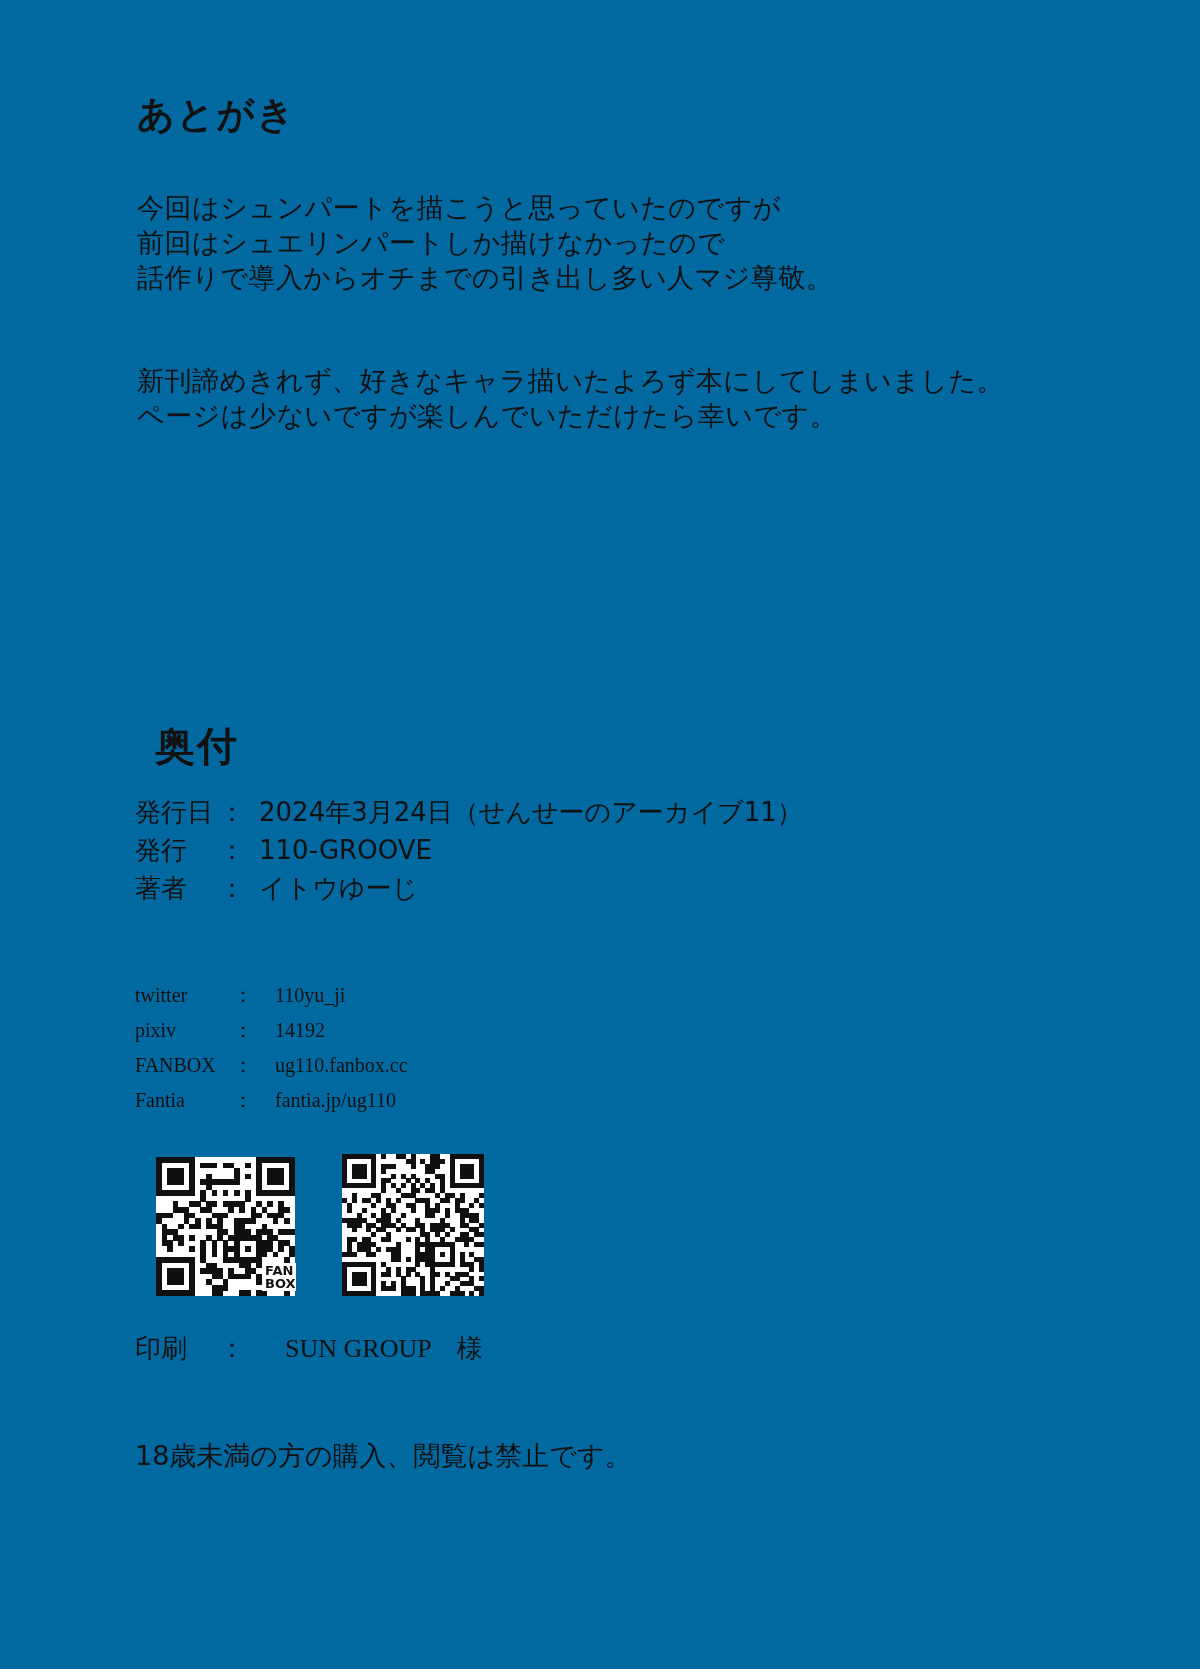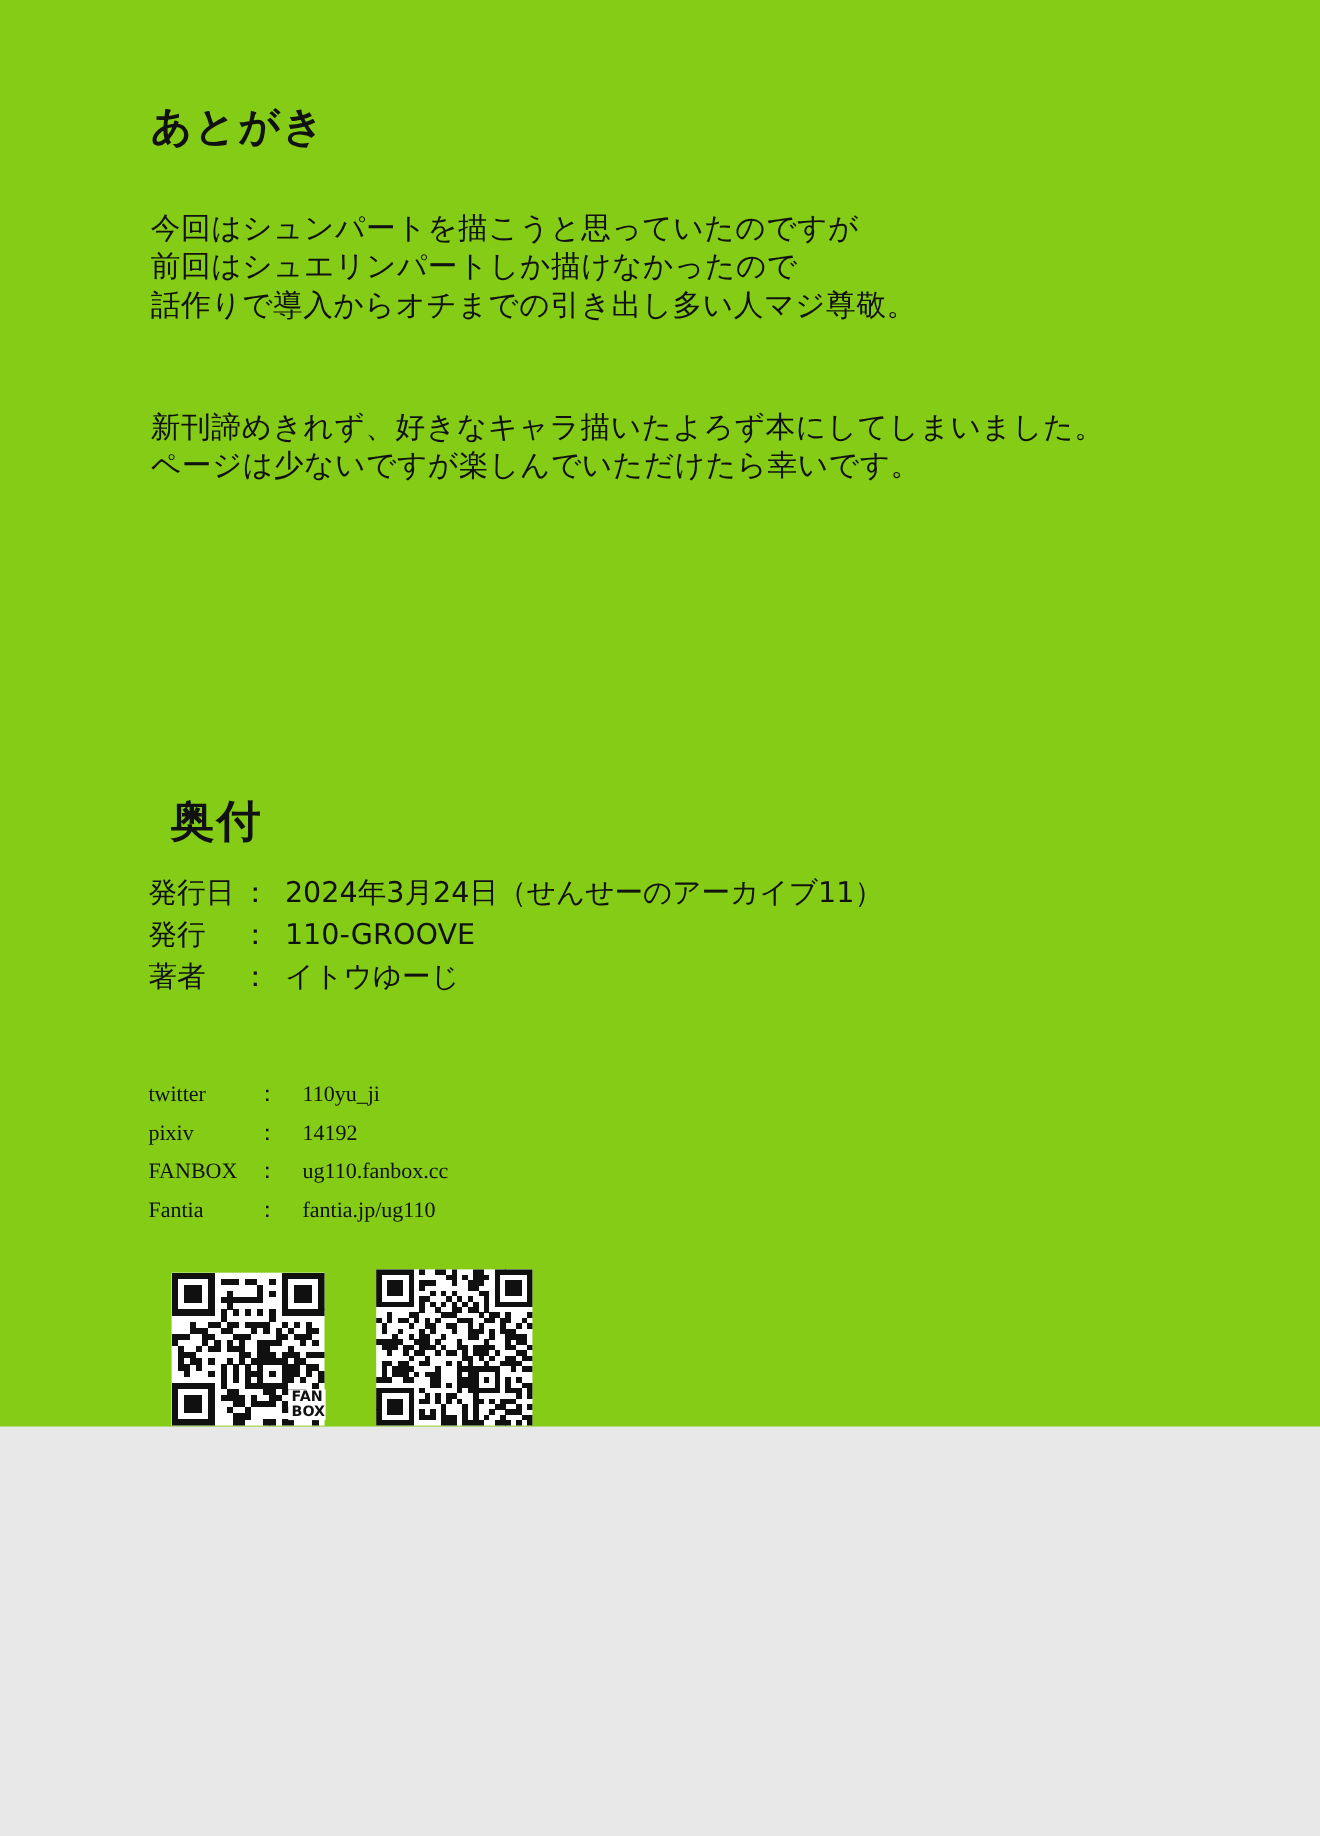--- a/index.html
+++ b/index.html
@@ -1,21 +1,21 @@
 <!DOCTYPE html>
 <html><head>
 <meta charset="utf-8">
 <style>
   html, body { margin: 0; padding: 0; background: #e8e8e8; }
   .page {
     position: relative;
     width: 1200px;
-    height: 1297px;
+    height: 1669px;
     margin: 0 auto;
-    background: #84cc16;
+    background: #0369a1;
     color: #111111;
     font-family: "DejaVu Sans", sans-serif;
     overflow: hidden;
   }
   .abs { position: absolute; }
 
   .afterword-title {
     left: 137px; top: 90px;
     font-size: 37px;
     font-weight: 600;
@@ -23,21 +23,21 @@
   }
   .body-par {
     left: 137px;
     font-size: 27px;
     font-weight: 500;
     line-height: 35px;
     letter-spacing: 0.5px;
     white-space: nowrap;
   }
   .par1 { top: 190px; }
-  .par2 { top: 374px; font-family: Liberation Mono, monospace; }
+  .par2 { top: 363px; }
 
   .colophon-title {
     left: 155px; top: 719px;
     font-size: 40px;
     font-weight: 600;
     letter-spacing: 2px;
   }
 
   .kv-block { left: 135px; white-space: nowrap; }
   .kv-row { display: flex; align-items: baseline; }
@@ -857,15 +857,16 @@
     <div>BOX</div>
   </div>
 
   <div class="abs kv-block kv-row printer-row">
     <span class="kv-label">印刷</span>
       <span class="kv-colon">：</span>
       <span class="kv-value">SUN GROUP　様</span>
   </div>
 
   <div class="abs disclaimer">
+    <div>18歳未満の方の購入、閲覧は禁止です。</div>
   </div>
 
 </div>
 
 </body></html>

